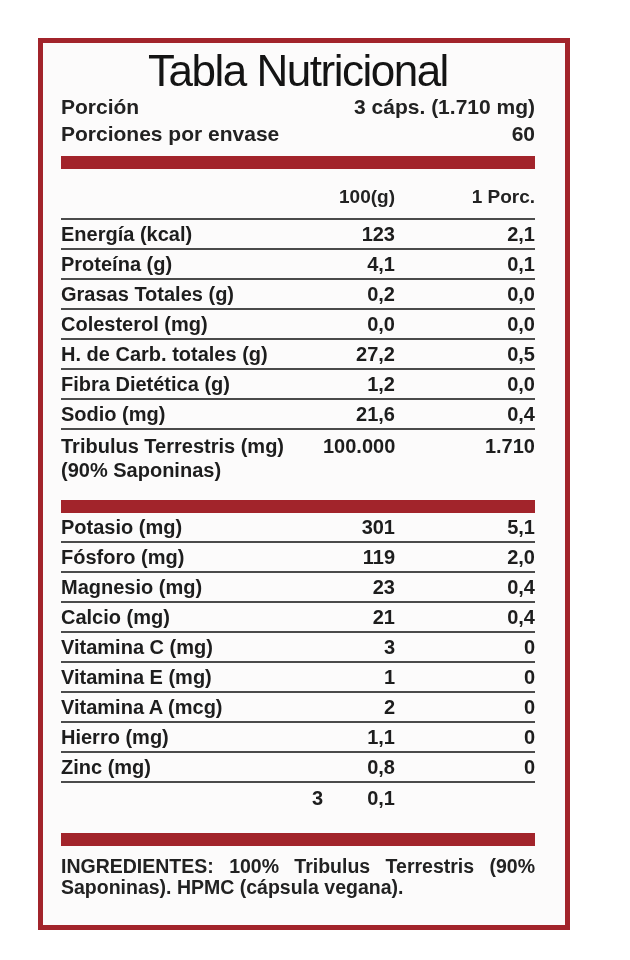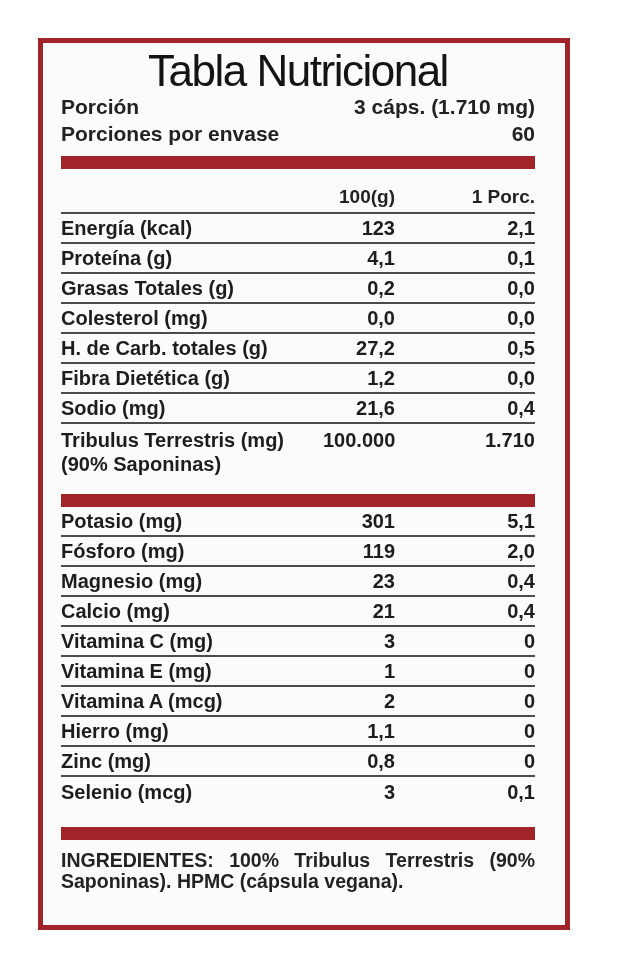--- a/index.html
+++ b/index.html
@@ -44,21 +44,21 @@
   .bar-3 { margin-top: 20px; }
   .grid-row {
     display: grid;
     grid-template-columns: 1fr 72px 140px;
     align-items: center;
   }
   .col-header {
     font-size: 19px;
     font-weight: bold;
     padding-top: 17px;
-    padding-bottom: 4px;
+    padding-bottom: 10px;
     border-bottom: 2px solid #4b4b4b;
     color: #222222;
   }
   .num { text-align: right; }
   .nutrient-row {
     height: 30px;
     font-size: 20px;
     font-weight: bold;
     border-bottom: 2px solid #4b4b4b;
     color: #1d1d1d;
@@ -192,21 +192,20 @@
       <span>Hierro (mg)</span>
       <span class="num">1,1</span>
       <span class="num">0</span>
     </div>
     <div class="grid-row nutrient-row">
       <span>Zinc (mg)</span>
       <span class="num">0,8</span>
       <span class="num">0</span>
     </div>
     <div class="grid-row nutrient-row no-line">
-      <span>Selenio (mcg)</span>
       <span class="num">3</span>
       <span class="num">0,1</span>
     </div>
   </div>
 
   <div class="red-bar bar-3"></div>
 
   <p class="ingredients">INGREDIENTES: 100% Tribulus Terrestris (90% Saponinas). HPMC (cápsula vegana).</p>
 
 </div>

